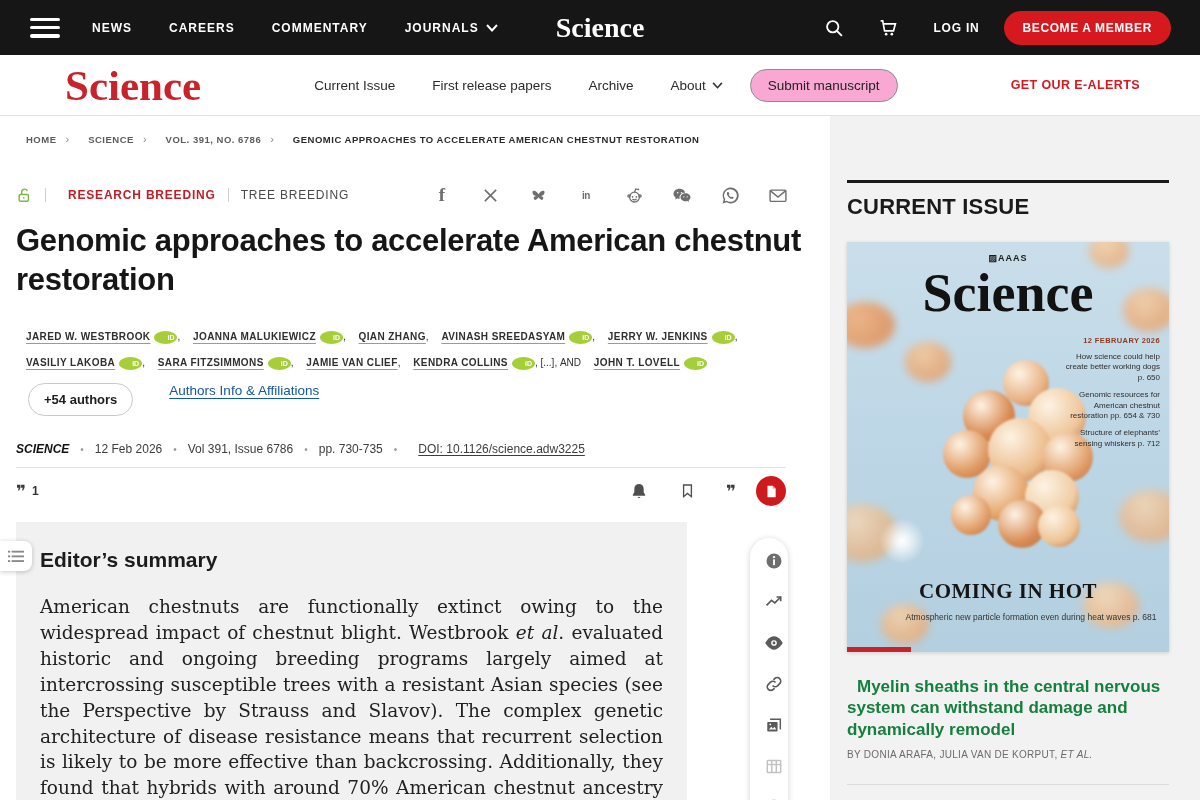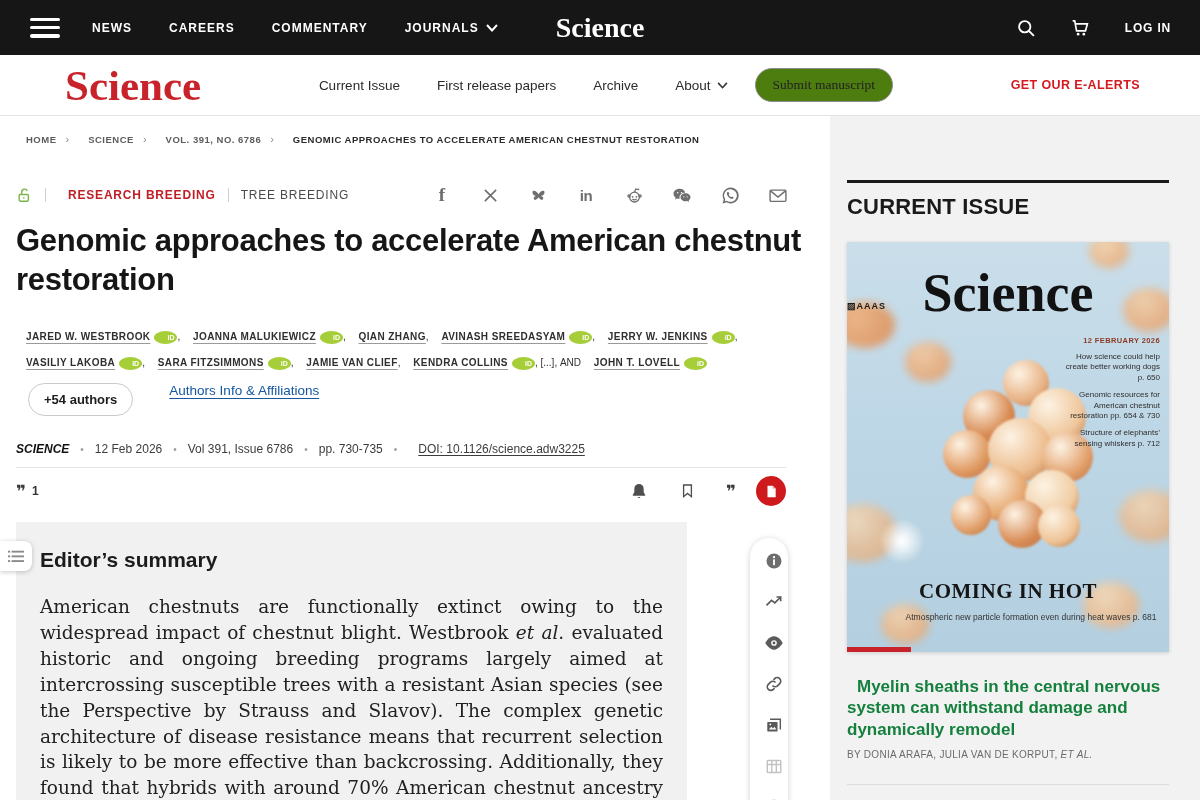--- a/index.html
+++ b/index.html
@@ -24,40 +24,40 @@
               border:none;border-radius:17px;padding:10px 19px;cursor:pointer;font-family:inherit;}
 
   
   .subnav{position:absolute;top:55px;left:0;right:0;height:61px;background:#fff;
           border-bottom:1px solid #e3e3e3;display:flex;align-items:center;
           padding:0 60px 0 55px;box-sizing:border-box;}
   .sn-logo{color:#c8232b;font-family:"Liberation Serif",serif;font-weight:700;font-size:43px;line-height:1;}
   .sn-center{display:flex;align-items:center;gap:27px;margin:0 auto;}
   .sn-link{font-size:13.5px;color:#2b2b2b;}
   .sn-about{display:flex;align-items:center;gap:6px;font-size:13.5px;color:#2b2b2b;}
-  .submit-btn{border:1px solid #8d8d8d;border-radius:17px;background:#4d7c0f;color:#222;
-              font-size:13.5px;padding:8px 17px;cursor:pointer;font-family:Liberation Serif, serif;}
+  .submit-btn{border:1px solid #8d8d8d;border-radius:17px;background:#f9a8d4;color:#222;
+              font-size:13.5px;padding:8px 17px;cursor:pointer;font-family:Liberation Sans, sans-serif;}
   .alerts{color:#d6181f;font-size:12.5px;font-weight:700;letter-spacing:.4px;}
 
   
   .main{position:absolute;top:116px;left:0;width:830px;bottom:0;background:#fff;
         padding-left:16px;box-sizing:border-box;}
   .breadcrumb{margin-top:17px;display:flex;align-items:center;gap:9px;flex-wrap:nowrap;}
   .bc-item{font-size:9.5px;font-weight:700;letter-spacing:.5px;color:#5c5c5c;}
   .bc-item.last{color:#2a2a2a;}
   .bc-sep{color:#8a8a8a;font-size:11px;}
 
   .kicker-row{margin-top:40px;width:772px;display:flex;align-items:center;}
   .kicker-type{color:#c01e26;font-size:12px;font-weight:700;letter-spacing:.8px;}
   .kicker-section{color:#4a4a4a;font-size:12px;letter-spacing:.8px;}
   .vdiv{width:1px;height:14px;background:#cfcfcf;margin:0 12px;}
   .social-row{margin-left:auto;display:flex;align-items:center;gap:18px;color:#6e6e6e;}
   .soc{color:#6e6e6e;display:flex;align-items:center;justify-content:center;width:20px;height:20px;}
   .soc-f{font-family:"Liberation Serif",serif;font-weight:700;font-size:19px;}
-  .soc-in{font-weight:700;font-size:15px;letter-spacing:-.5px;}
+  .soc-in{font-weight:700;font-size:10px;letter-spacing:-.5px;}
 
   .title{margin-top:16px;width:785px;font-size:31px;line-height:1.26;font-weight:700;
          color:#161616;letter-spacing:-.3px;}
 
   .authors{margin-top:32px;width:785px;display:flex;flex-wrap:wrap;align-items:flex-start;row-gap:13px;}
   .author{font-size:10px;font-weight:600;letter-spacing:.4px;color:#2f2f2f;
           text-decoration:underline;text-underline-offset:2.5px;text-decoration-color:#9a9a9a;}
   .orcid{display:inline-flex;align-items:center;justify-content:center;width:13px;height:13px;
          border-radius:50%;background:#a6ce39;color:#fff;font-size:7px;font-weight:700;margin-left:4px;}
   .au-sep{font-size:10px;color:#2f2f2f;white-space:pre;}
@@ -111,22 +111,22 @@
   .b3{width:52px;height:44px;right:-6px;top:46px;background:radial-gradient(circle at 40% 30%,#f3cda6,#de9a66);}
   .b4{width:40px;height:34px;right:40px;top:-8px;background:radial-gradient(circle at 40% 30%,#f5d4ae,#e0a26f);}
   .b5{width:70px;height:58px;left:-20px;bottom:90px;background:radial-gradient(circle at 40% 30%,#efd9bd,#d9a273);}
   .b6{width:64px;height:52px;right:-14px;bottom:110px;background:radial-gradient(circle at 40% 30%,#f0d6b6,#dba275);}
   .b7{width:56px;height:46px;right:30px;bottom:24px;background:radial-gradient(circle at 40% 30%,#f4d9b8,#e2a876);}
   .b8{width:48px;height:40px;left:34px;bottom:8px;background:radial-gradient(circle at 40% 30%,#f2d2ae,#df9f6c);}
   .cluster{position:absolute;left:86px;top:118px;width:170px;height:190px;filter:blur(1px);}
   .cl{position:absolute;border-radius:50%;}
   .starburst{position:absolute;left:28px;top:272px;width:54px;height:54px;filter:blur(1px);
              background:radial-gradient(circle,#ffffff 0%,rgba(255,255,255,.75) 18%,rgba(255,255,255,0) 60%);}
-  .cover-aaas{position:absolute;top:11px;left:0;right:0;font-size:9px;
-              letter-spacing:1px;color:#1a1a1a;font-weight:600;margin-top:48px;}
+  .cover-aaas{position:absolute;top:11px;left:0;right:0;text-align:center;font-size:9px;
+              letter-spacing:1px;color:#1a1a1a;font-weight:600;}
   .cover-brand{position:absolute;top:20px;left:0;right:0;text-align:center;
                font-family:"Liberation Serif",serif;font-weight:700;font-size:54px;color:#121212;}
   .cover-side{position:absolute;right:9px;top:94px;width:100px;text-align:right;color:#2e2e2e;}
   .cover-date{font-size:7.5px;font-weight:700;color:#8c3a24;letter-spacing:.4px;}
   .cover-side p{margin:7px 0 0;font-size:8px;line-height:1.3;}
   .cover-headline{position:absolute;bottom:48px;left:0;right:0;text-align:center;
                   font-family:"Liberation Serif",serif;font-weight:700;font-size:21px;
                   letter-spacing:.5px;color:#151515;}
   .cover-subhead{position:absolute;bottom:30px;left:0;right:0;text-align:center;
                  font-size:8.5px;color:#333;padding-left:46px;}
@@ -167,20 +167,21 @@
         </svg>
     </a>
     <a>
       <svg width="21" height="21" viewBox="0 0 24 24" fill="none" stroke="#fff" stroke-width="1.9">
           <path d="M3 4.5h2.4l2.1 11.3h10.2l2.2-8H6"></path>
           <circle cx="9.3" cy="19.6" r="1.5" fill="#fff" stroke="none"></circle>
           <circle cx="15.8" cy="19.6" r="1.5" fill="#fff" stroke="none"></circle>
         </svg>
     </a>
     <a class="tb-login">LOG IN</a>
+    <button class="member-btn">BECOME A MEMBER</button>
   </div>
 </header>
 
 <nav class="subnav">
   <a class="sn-logo">Science</a>
   <div class="sn-center">
 
   <a class="sn-link">Current Issue</a>
       <a class="sn-link">First release papers</a>
       <a class="sn-link">Archive</a>

